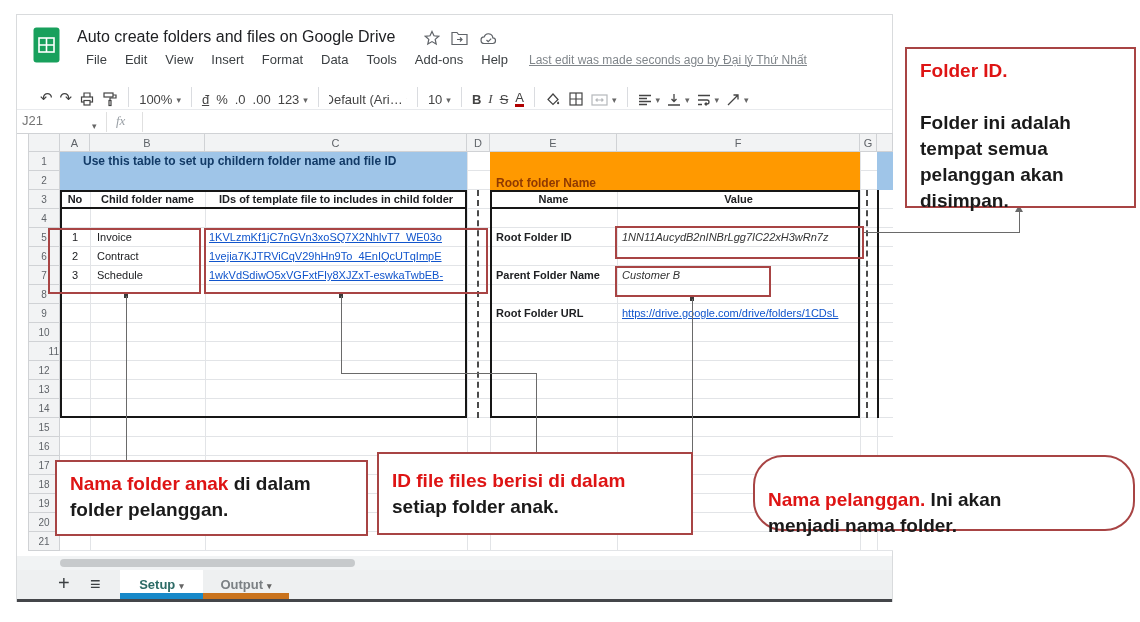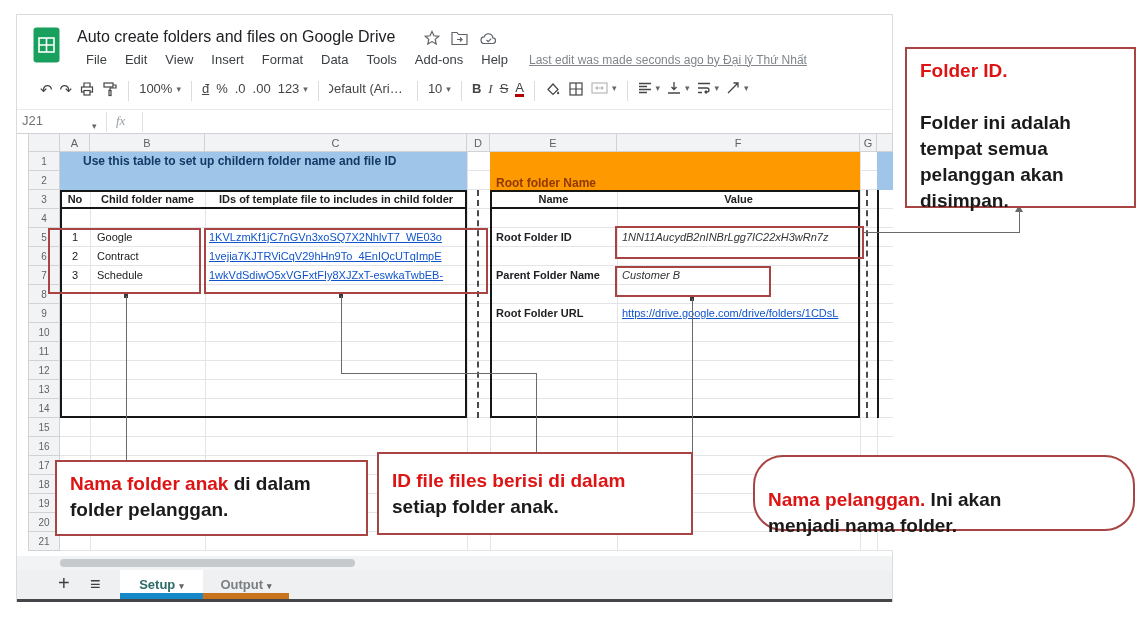--- a/index.html
+++ b/index.html
@@ -23,21 +23,21 @@
   .conn{position:absolute;background:#6a6a6a;z-index:6;}
   .dot{position:absolute;width:4px;height:4px;background:#3a3a3a;z-index:6;}
   .arrow-up{position:absolute;width:0;height:0;border-left:4px solid transparent;border-right:4px solid transparent;
             border-bottom:7px solid #6a6a6a;z-index:6;}
   .callout{position:absolute;background:#fff;border:2px solid #a84444;box-sizing:border-box;font-weight:bold;
            font-size:19px;line-height:26px;color:#1a1a1a;padding:9px 13px;z-index:7;}
   .callout .red{color:#de1414;}
   .menu-row{position:absolute;left:77px;top:52px;display:flex;align-items:center;}
   .mi{font-size:13px;color:#3c4043;padding:0 9px;}
   .lastedit{font-size:12px;color:#80868b;text-decoration:underline;margin-left:12px;white-space:nowrap;}
-  .tbar{position:absolute;left:40px;top:81px;height:26px;display:flex;align-items:flex-start;gap:7px;color:#444;}
+  .tbar{position:absolute;left:40px;top:81px;height:26px;display:flex;align-items:flex-end;gap:7px;color:#444;}
   .ti{display:flex;align-items:center;justify-content:center;font-size:13px;color:#444;white-space:nowrap;}
   .sep{width:1px;height:20px;background:#dadce0;margin:0 3px;}
   .cv::after{content:"▾";font-size:9px;color:#666;margin-left:4px;}
   .i-undo::before{content:"↶";font-size:15px;}
   .i-redo::before{content:"↷";font-size:15px;}
   .i-plus::before{content:"+";font-size:20px;color:#3c4043;}
   .i-list::before{content:"≡";font-size:18px;color:#3c4043;}
   .u-red{border-bottom:3px solid #b00000;line-height:13px;}
   svg{display:block;}
 </style>
@@ -188,21 +188,21 @@
     <div class="rownum" style="top:152px;">1</div>
     <div class="rownum" style="top:171px;">2</div>
     <div class="rownum" style="top:190px;">3</div>
     <div class="rownum" style="top:209px;">4</div>
     <div class="rownum" style="top:228px;">5</div>
     <div class="rownum" style="top:247px;">6</div>
     <div class="rownum" style="top:266px;">7</div>
     <div class="rownum" style="top:285px;">8</div>
     <div class="rownum" style="top:304px;">9</div>
     <div class="rownum" style="top:323px;">10</div>
-    <div class="rownum" style="top:342px;">11</div>
+    <div class="rownum" style="top:342px;text-align:right;">11</div>
     <div class="rownum" style="top:361px;">12</div>
     <div class="rownum" style="top:380px;">13</div>
     <div class="rownum" style="top:399px;">14</div>
     <div class="rownum" style="top:418px;">15</div>
     <div class="rownum" style="top:437px;">16</div>
     <div class="rownum" style="top:456px;">17</div>
     <div class="rownum" style="top:475px;">18</div>
     <div class="rownum" style="top:494px;">19</div>
     <div class="rownum" style="top:513px;">20</div>
     <div class="rownum" style="top:532px;">21</div>
@@ -229,21 +229,21 @@
   <div class="abs" style="left:490px;top:207px;width:370px;height:2px;background:#161616;"></div>
   <div class="abs" style="left:877px;top:190px;width:2px;height:228px;background:#161616;"></div>
   <div class="dash" style="left:477px;"></div>
   <div class="dash" style="left:866px;"></div>
 
   <div class="cell b ctr" style="left:60px;top:190px;width:30px;">No</div>
   <div class="cell b ctr" style="left:90px;top:190px;width:115px;">Child folder name</div>
   <div class="cell b ctr" style="left:205px;top:190px;width:262px;">IDs of template file to includes in child folder</div>
 
   <div class="cell ctr" style="left:60px;top:228px;width:30px;">1</div>
-  <div class="cell" style="left:97px;top:228px;">Google</div>
+  <div class="cell" style="left:97px;top:228px;">Invoice</div>
   <div class="cell link" style="left:209px;top:228px;width:256px;">1KVLzmKf1jC7nGVn3xoSQ7X2NhlvT7_WE03o</div>
 
   <div class="cell ctr" style="left:60px;top:247px;width:30px;">2</div>
   <div class="cell" style="left:97px;top:247px;">Contract</div>
   <div class="cell link" style="left:209px;top:247px;width:256px;">1vejia7KJTRViCqV29hHn9To_4EnIQcUTqImpE</div>
 
   <div class="cell ctr" style="left:60px;top:266px;width:30px;">3</div>
   <div class="cell" style="left:97px;top:266px;">Schedule</div>
   <div class="cell link" style="left:209px;top:266px;width:256px;">1wkVdSdiwO5xVGFxtFIy8XJZxT-eswkaTwbEB-</div>
 

